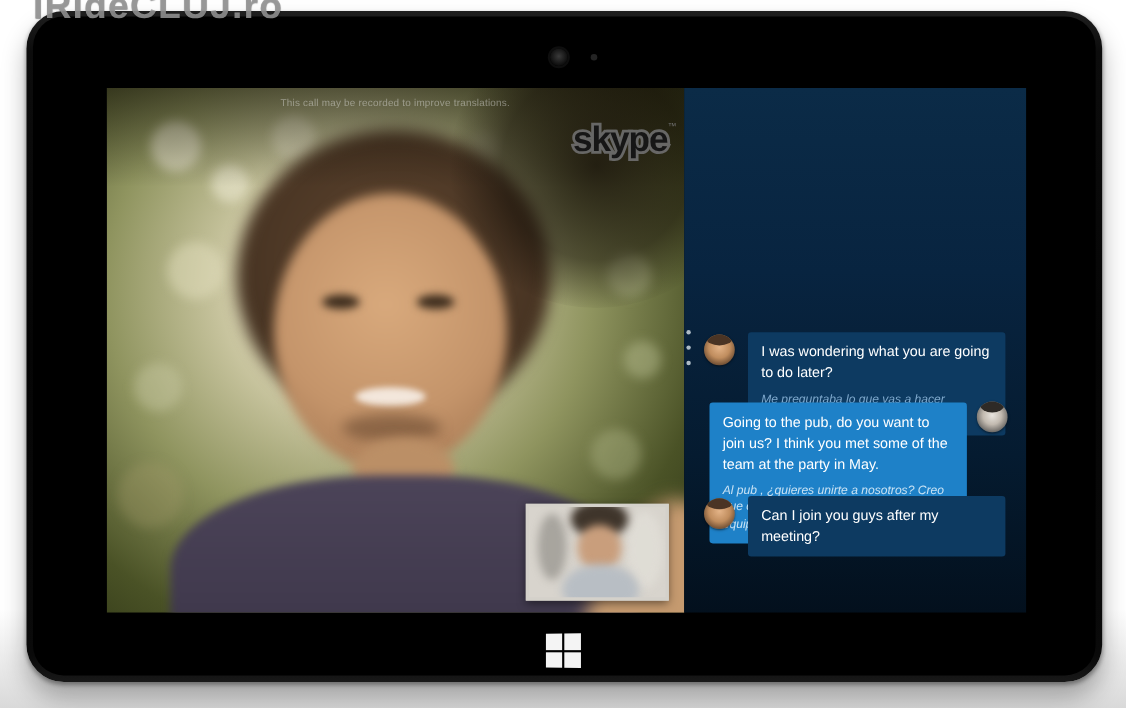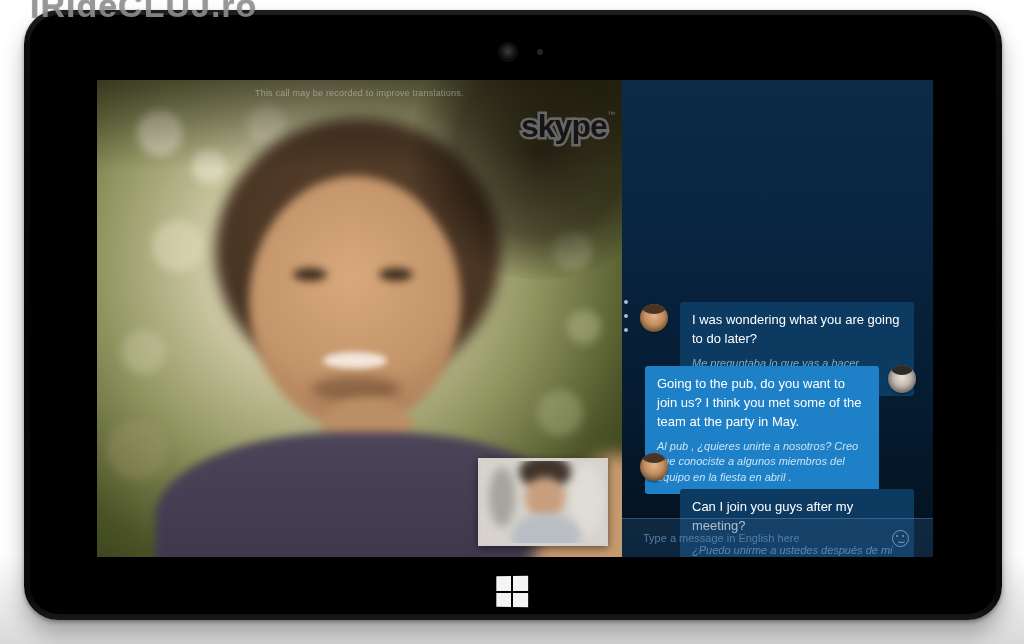--- a/index.html
+++ b/index.html
@@ -215,29 +215,24 @@
       <div class="trans">Me preguntaba lo que vas a hacer después?</div>
     </div>
 
     <div class="bubble bright" style="left:23px;top:286px;">
       <div class="orig">Going to the pub, do you want to join us? I think you met some of the team at the party in May.</div>
       <div class="trans">Al pub , ¿quieres unirte a nosotros? Creo que conociste a algunos miembros del equipo en la fiesta en abril .</div>
     </div>
     <div class="avatar cool" style="left:266px;top:285px;"></div>
 
     <div class="avatar warm" style="left:18px;top:373px;"></div>
-    <div class="bubble dark" style="left:58px;top:371px;margin-top:38px;">
+    <div class="bubble dark" style="left:58px;top:371px;">
       <div class="orig">Can I join you guys after my meeting?</div>
-      <div class="trans">¿Puedo unirme a ustedes después de mi reunión?</div>
-    </div>
-
-    <div class="composer">
-      <input type="text" placeholder="Type a message in English here" style="">
-      <div class="smiley"></div>
-    </div>
+    </div>
+
   </div>
 </div>
 
 <div class="win-logo">
   <span></span>
     <span></span>
     <span></span>
     <span></span>
 </div>
 

